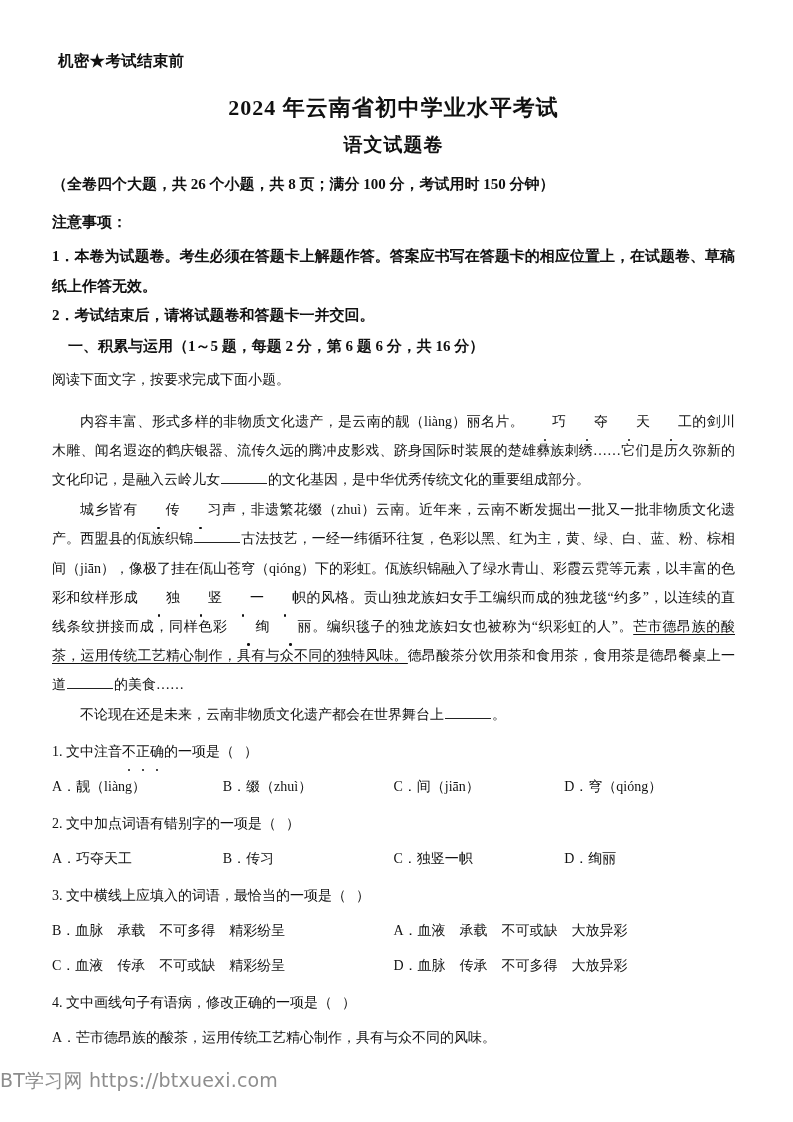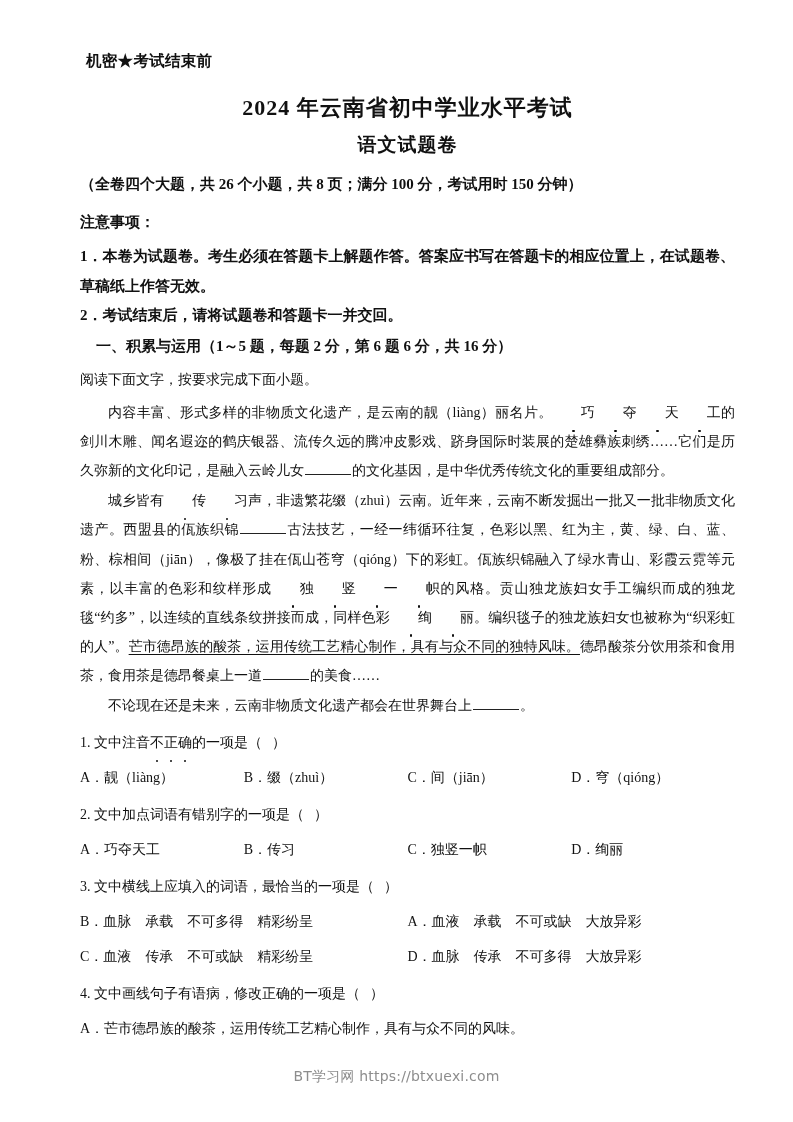--- a/index.html
+++ b/index.html
@@ -15,21 +15,21 @@
     font-family: "Liberation Serif", "DejaVu Serif", serif;
     color: #111111;
     overflow: hidden;
   }
   .page {
     position: absolute;
     left: 0; top: 0;
     width: 793px;
     height: 1122px;
     box-sizing: border-box;
-    padding: 52px 58px 0 80px;
+    padding: 52px 58px 0 52px;
   }
   
   .secrecy {
     font-size: 15.5px;
     font-weight: bold;
     letter-spacing: 0.3px;
     line-height: 1.2;
     margin: 0 0 22px 6px;
   }
   .doc-title {
@@ -73,21 +73,21 @@
   .section-head {
     font-size: 15px;
     font-weight: bold;
     line-height: 1.95;
     margin: 2px 0 6px 16px;
   }
   
   .lead {
     font-size: 14px;
     line-height: 1.9;
-    margin: 0 0 4px 0;
+    margin: 0 0 13px 0;
   }
   .para {
     font-size: 14px;
     line-height: 2.08;
     margin: 0;
     text-align: justify;
     text-justify: inter-ideograph;
     text-indent: 2em;
   }
   .para + .para { margin-top: 1px; }
@@ -147,23 +147,23 @@
     line-height: 2.0;
     margin: 7px 0 0 0;
   }
 
   
   .watermark {
     position: absolute;
     left: 0;
     right: 0;
     top: 1068px;
-    text-align: center;
+    text-align: left;
     font-family: "DejaVu Sans", "Liberation Sans", sans-serif;
-    font-size: 14px;
+    font-size: 19px;
     color: #8d8d8d;
     letter-spacing: 0.2px;
   }
 </style>
 </head>
 <body>
 
 <div class="page">
 
   <div class="secrecy">机密★考试结束前</div>

